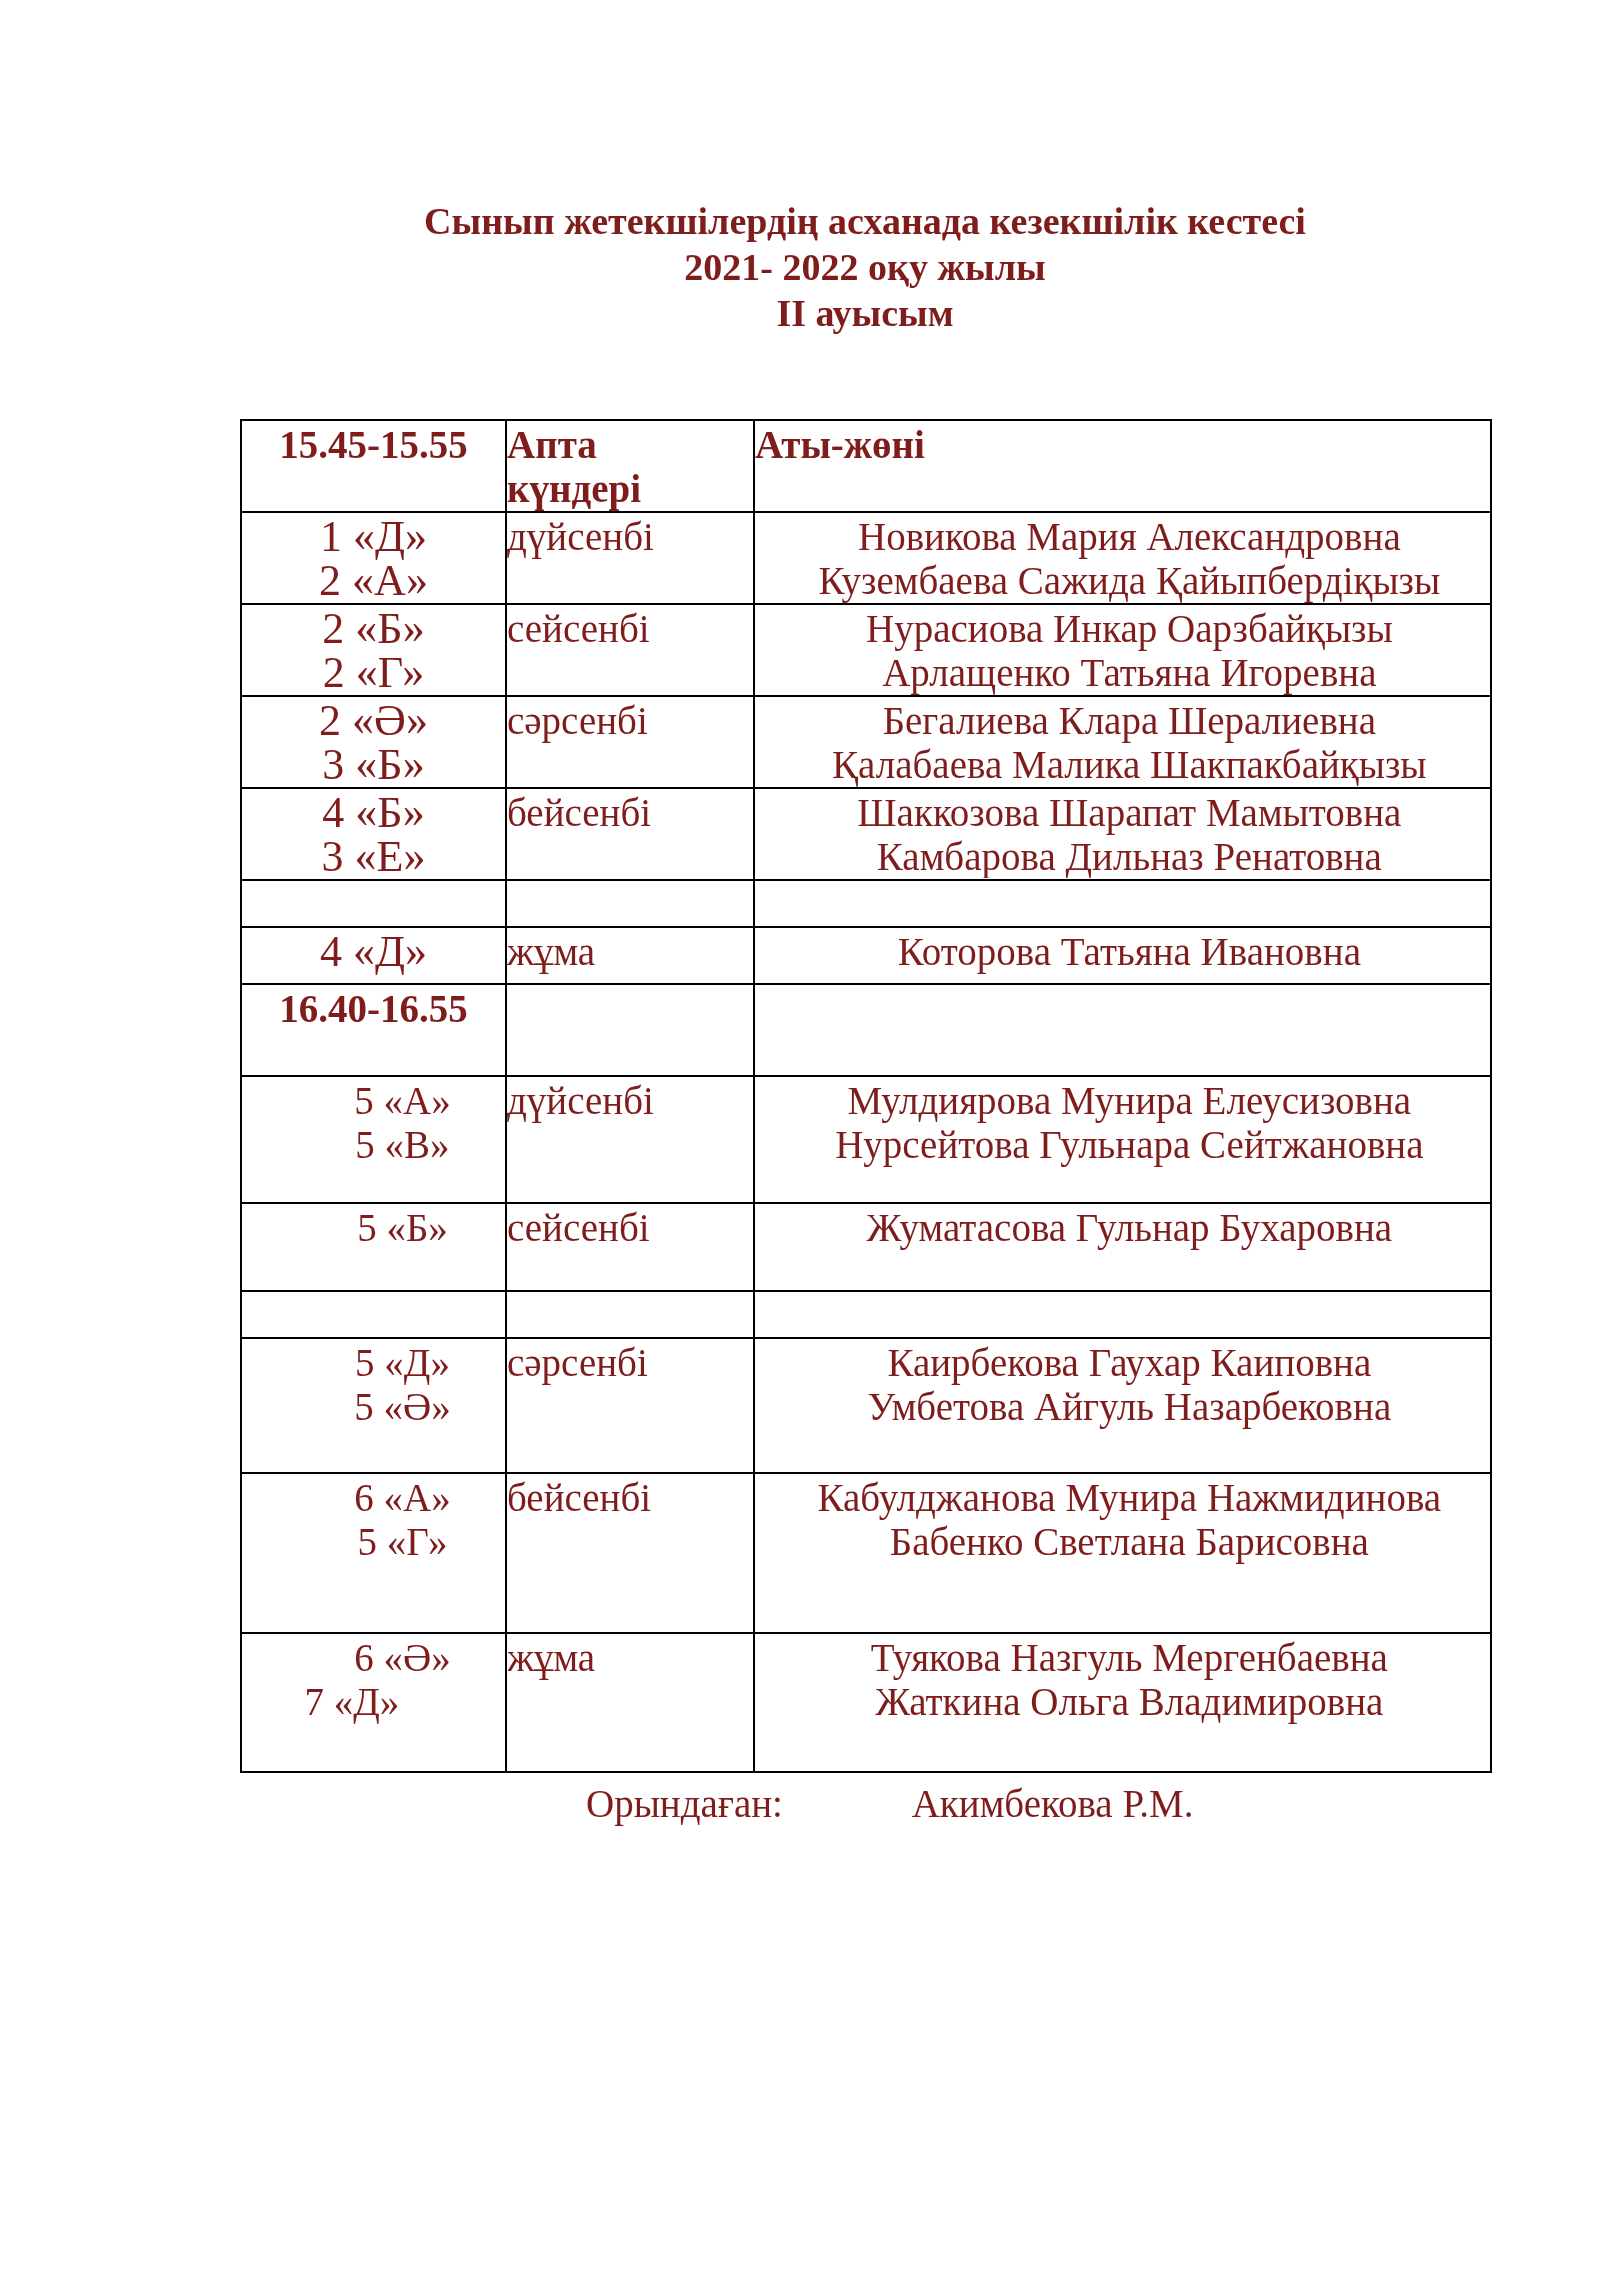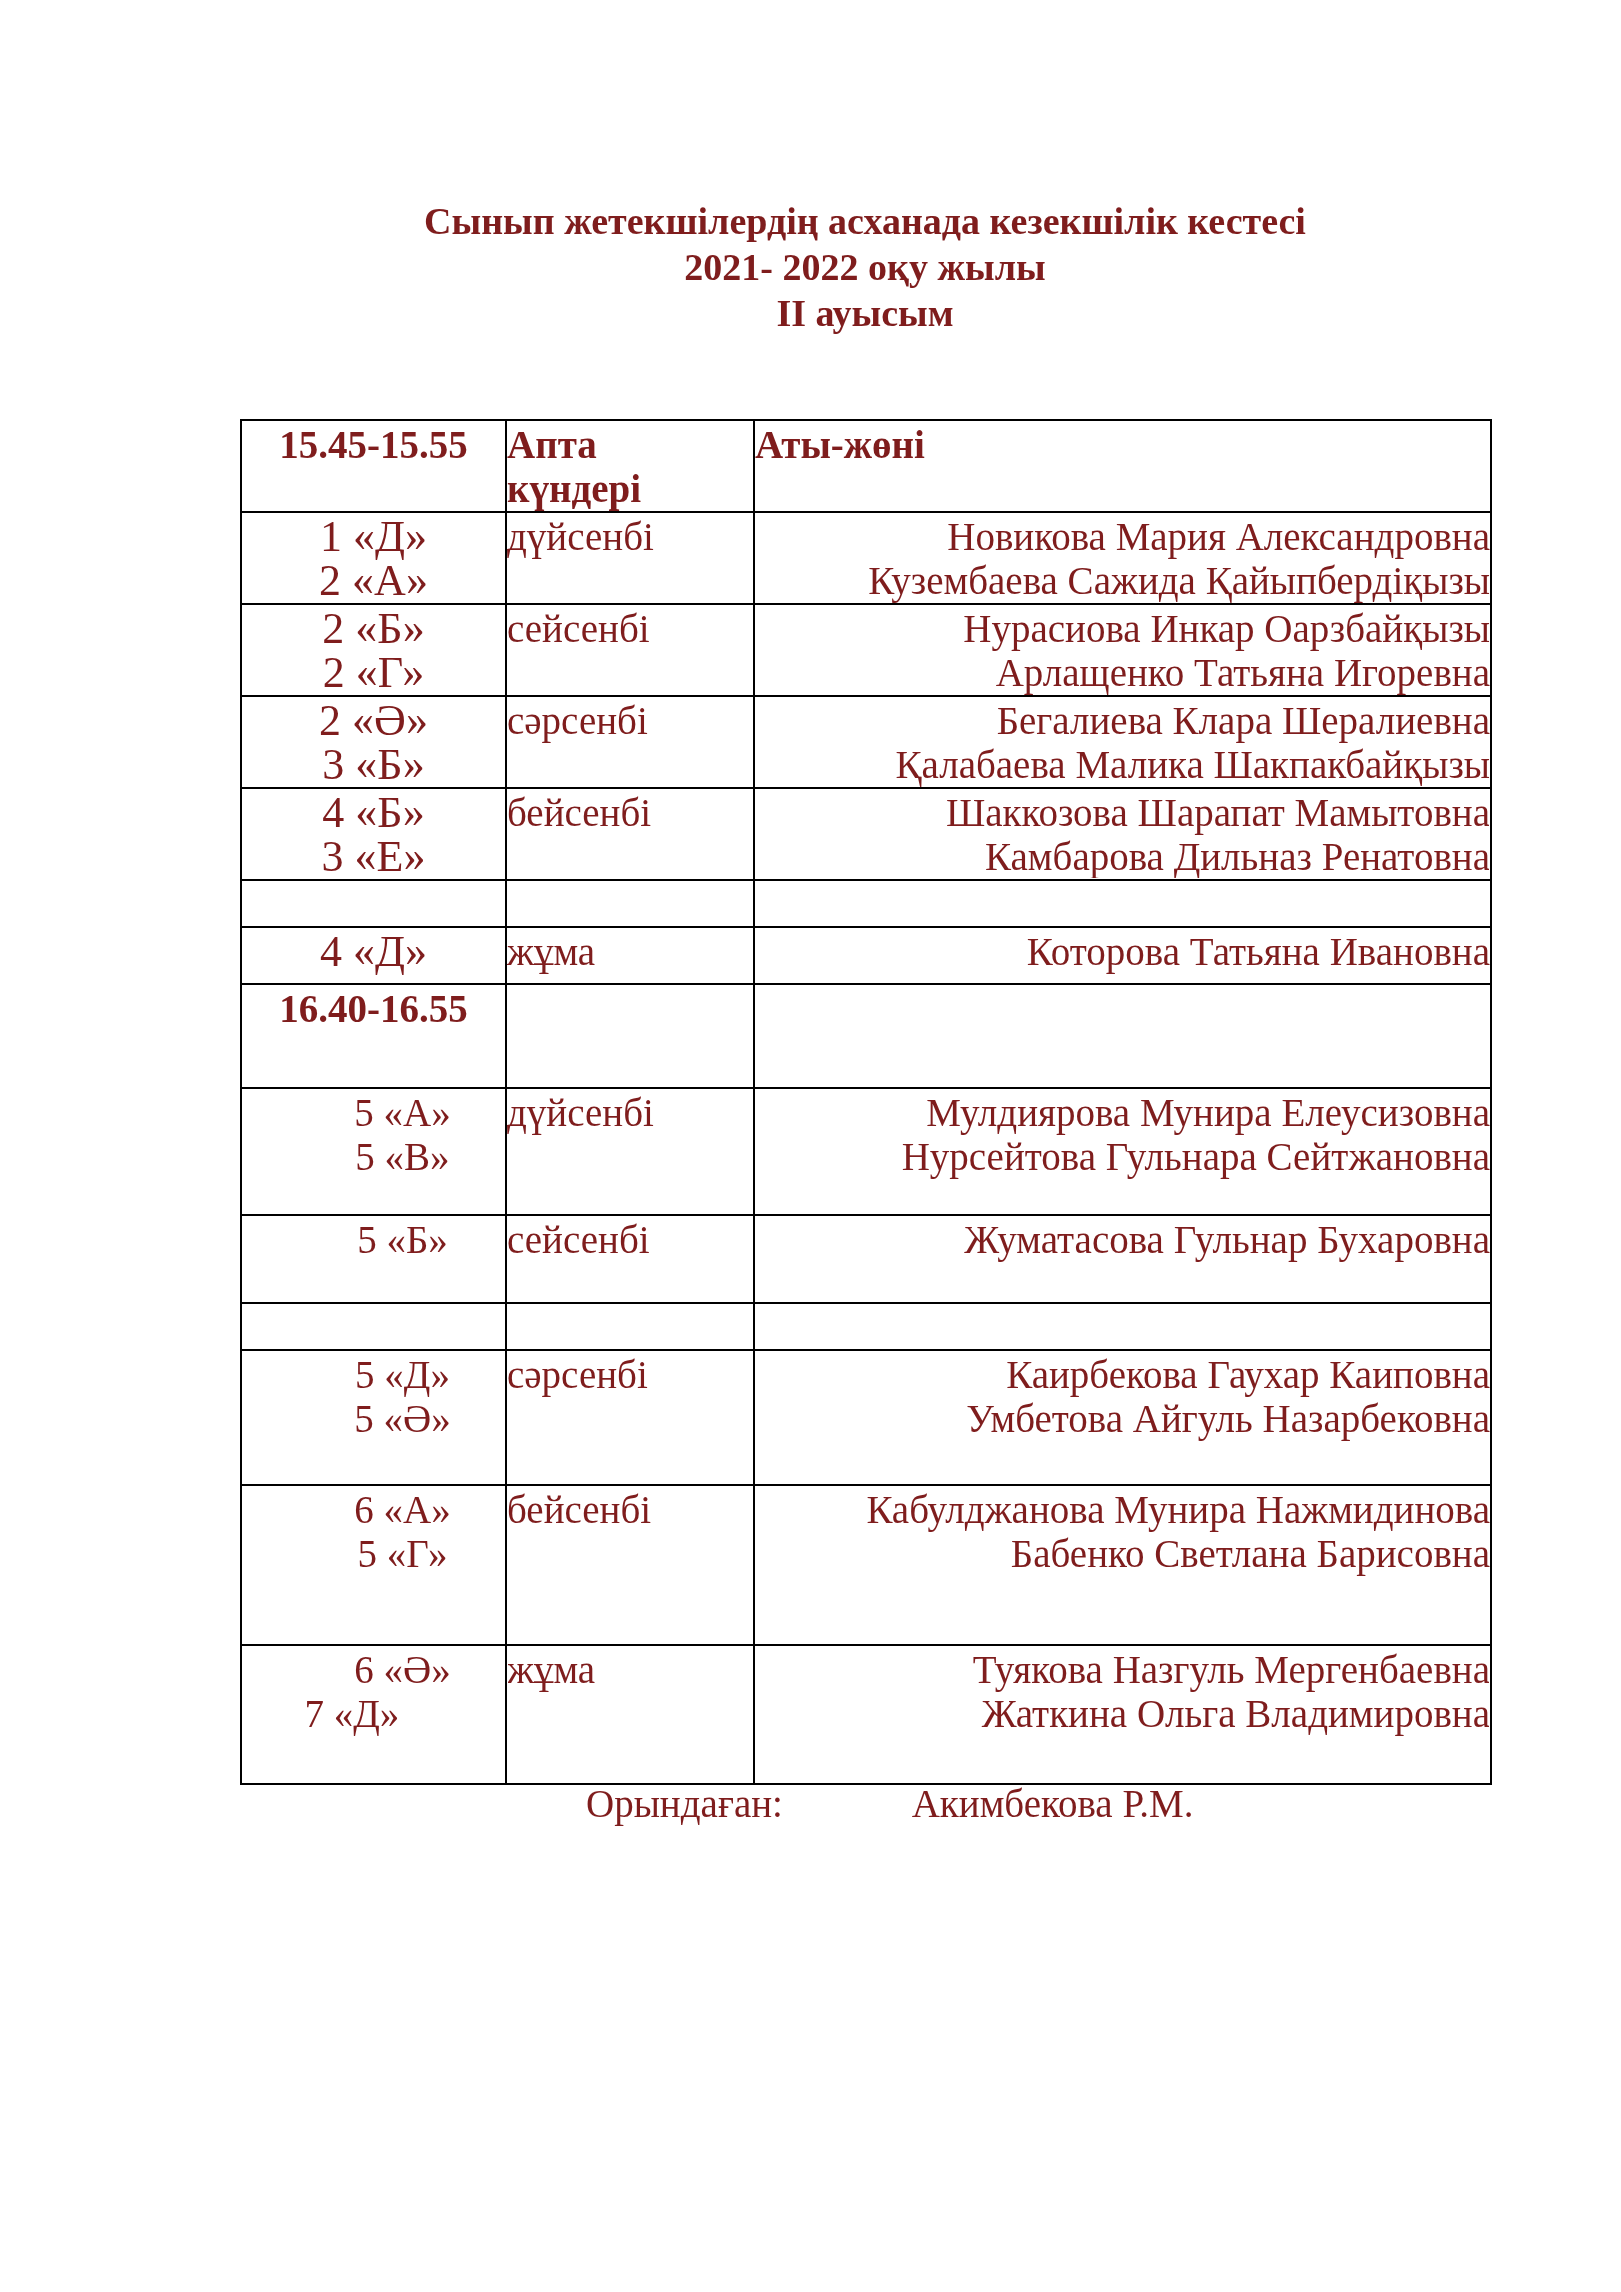--- a/index.html
+++ b/index.html
@@ -20,34 +20,34 @@
   col.c1 { width:265px; }
   col.c2 { width:248px; }
   col.c3 { width:737px; }
   td {
     border:2px solid #000000; vertical-align:top;
     padding:2px 0 0 0; font-size:39px; line-height:44px;
     box-sizing:border-box; overflow:hidden;
   }
   td.cell-class { text-align:center; }
   td.cell-day   { }
-  td.cell-names { text-align:right; padding-left:13.7px; }
+  td.cell-names { text-align:center; padding-left:13.7px; }
   .bold { font-weight:bold; }
   .small-class .line { font-size:44px; }
   .shift-r { position:relative; left:29px; }
   .shift-l { position:relative; left:-21.6px; }
   tr.empty td { border-top:2.9px solid #000; border-bottom:2.9px solid #000; }
   tr.hh  td { height:90px; }
   tr.h1  td { height:90px; }
   tr.h2  td { height:84px; }
   tr.h3  td { height:89px; }
   tr.h4  td { height:88px;border-radius:10px; }
   tr.h5  td { height:47px; }
   tr.h6  td { height:57px;margin-top:38px; }
-  tr.h7  td { height:104px; }
+  tr.h7  td { height:92px; }
   tr.h8  td { height:127px; }
   tr.h9  td { height:88px; }
   tr.h10 td { height:47px; }
   tr.h11 td { height:135px; }
   tr.h12 td { height:160px; }
   tr.h13 td { height:139px;border-radius:9px; }
   .footer-line {
     position:absolute; left:240px; top:1782px; width:1250px;
     font-size:39px; line-height:44px;
   }

